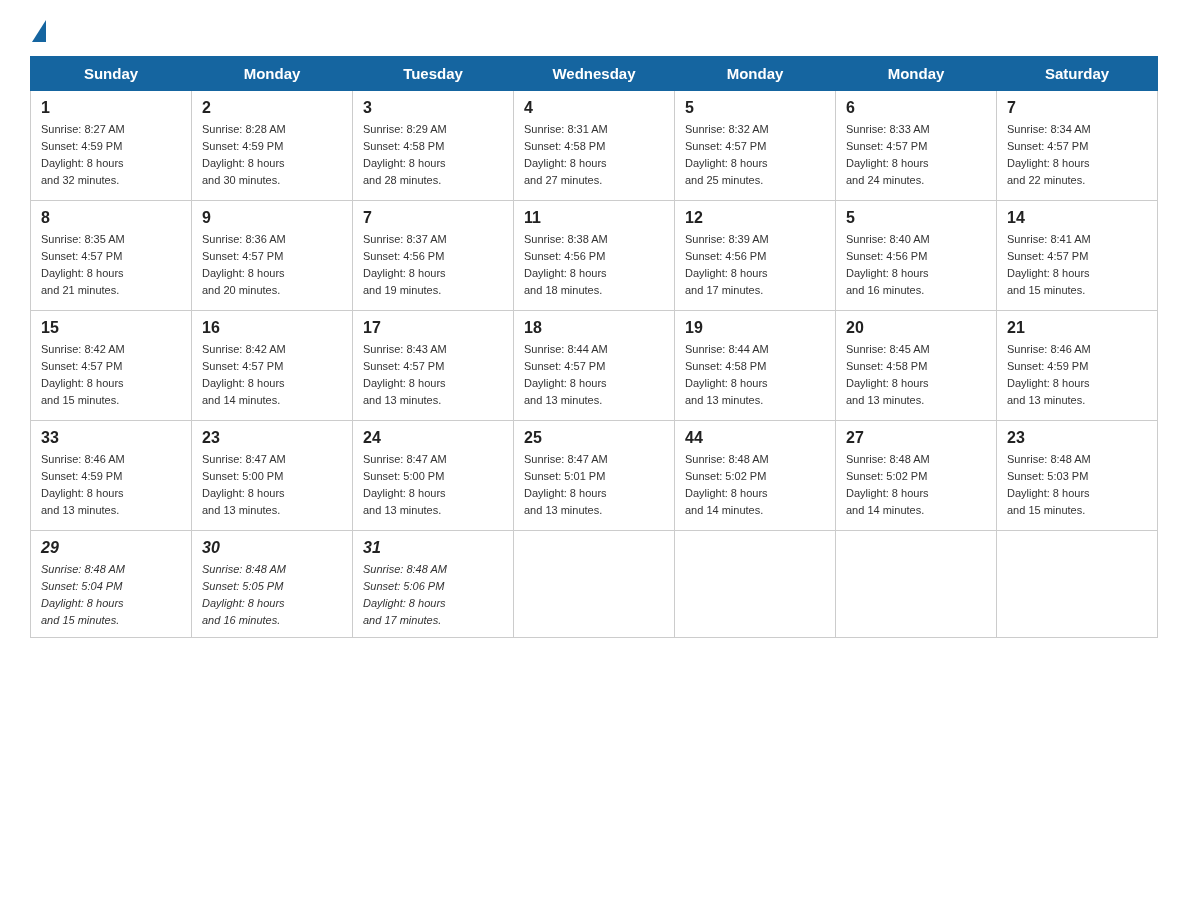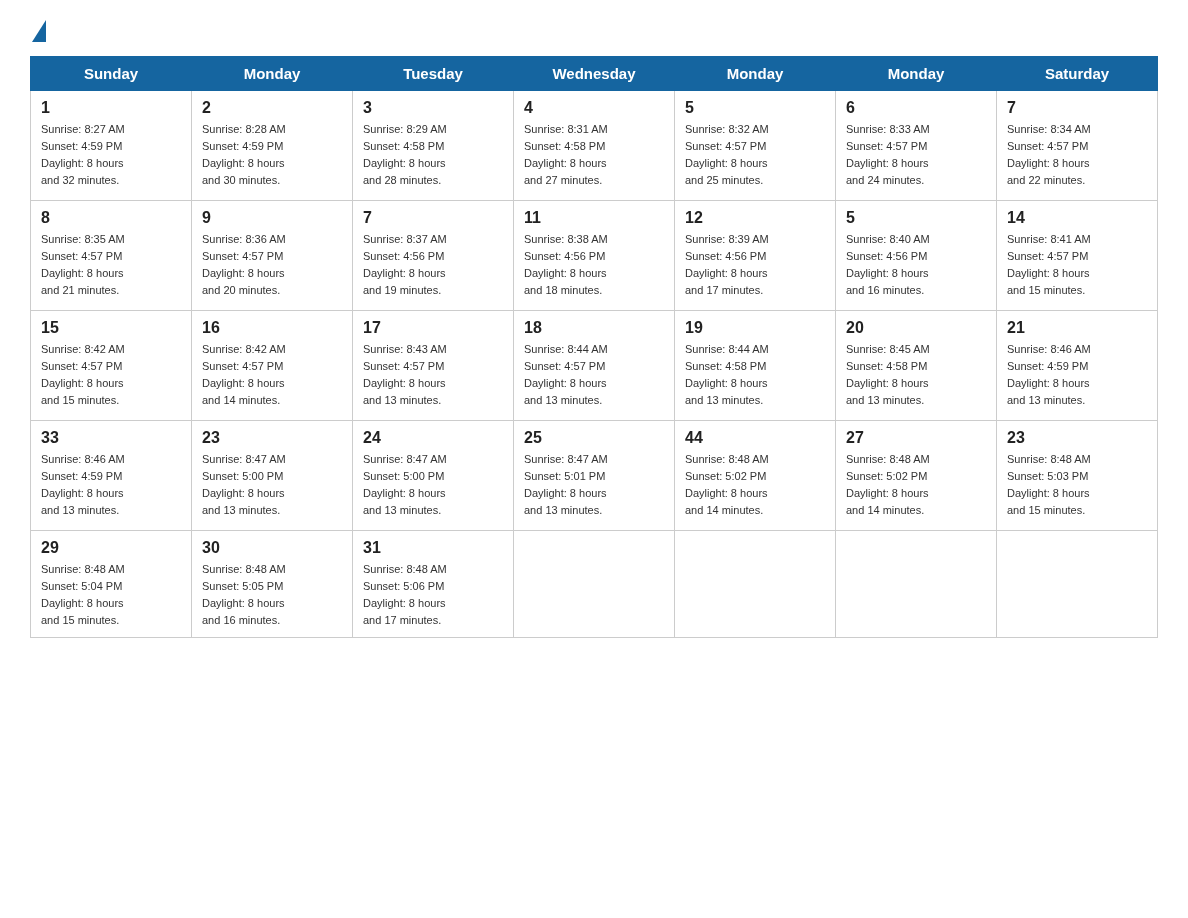--- a/index.html
+++ b/index.html
@@ -90,20 +90,21 @@
       color: #222;
       margin-bottom: 4px;
     }
     tbody tr td .day-info {
       font-size: 11px;
       line-height: 1.55;
       color: #333;
     }
     tbody tr:last-child td {
       height: 100px;
+      font-style: italic;
     }
     .empty-cell {
       background: #fff;
     }
   </style>
 </head>
 <body>
 
 <div class="header">
   <div class="logo">

